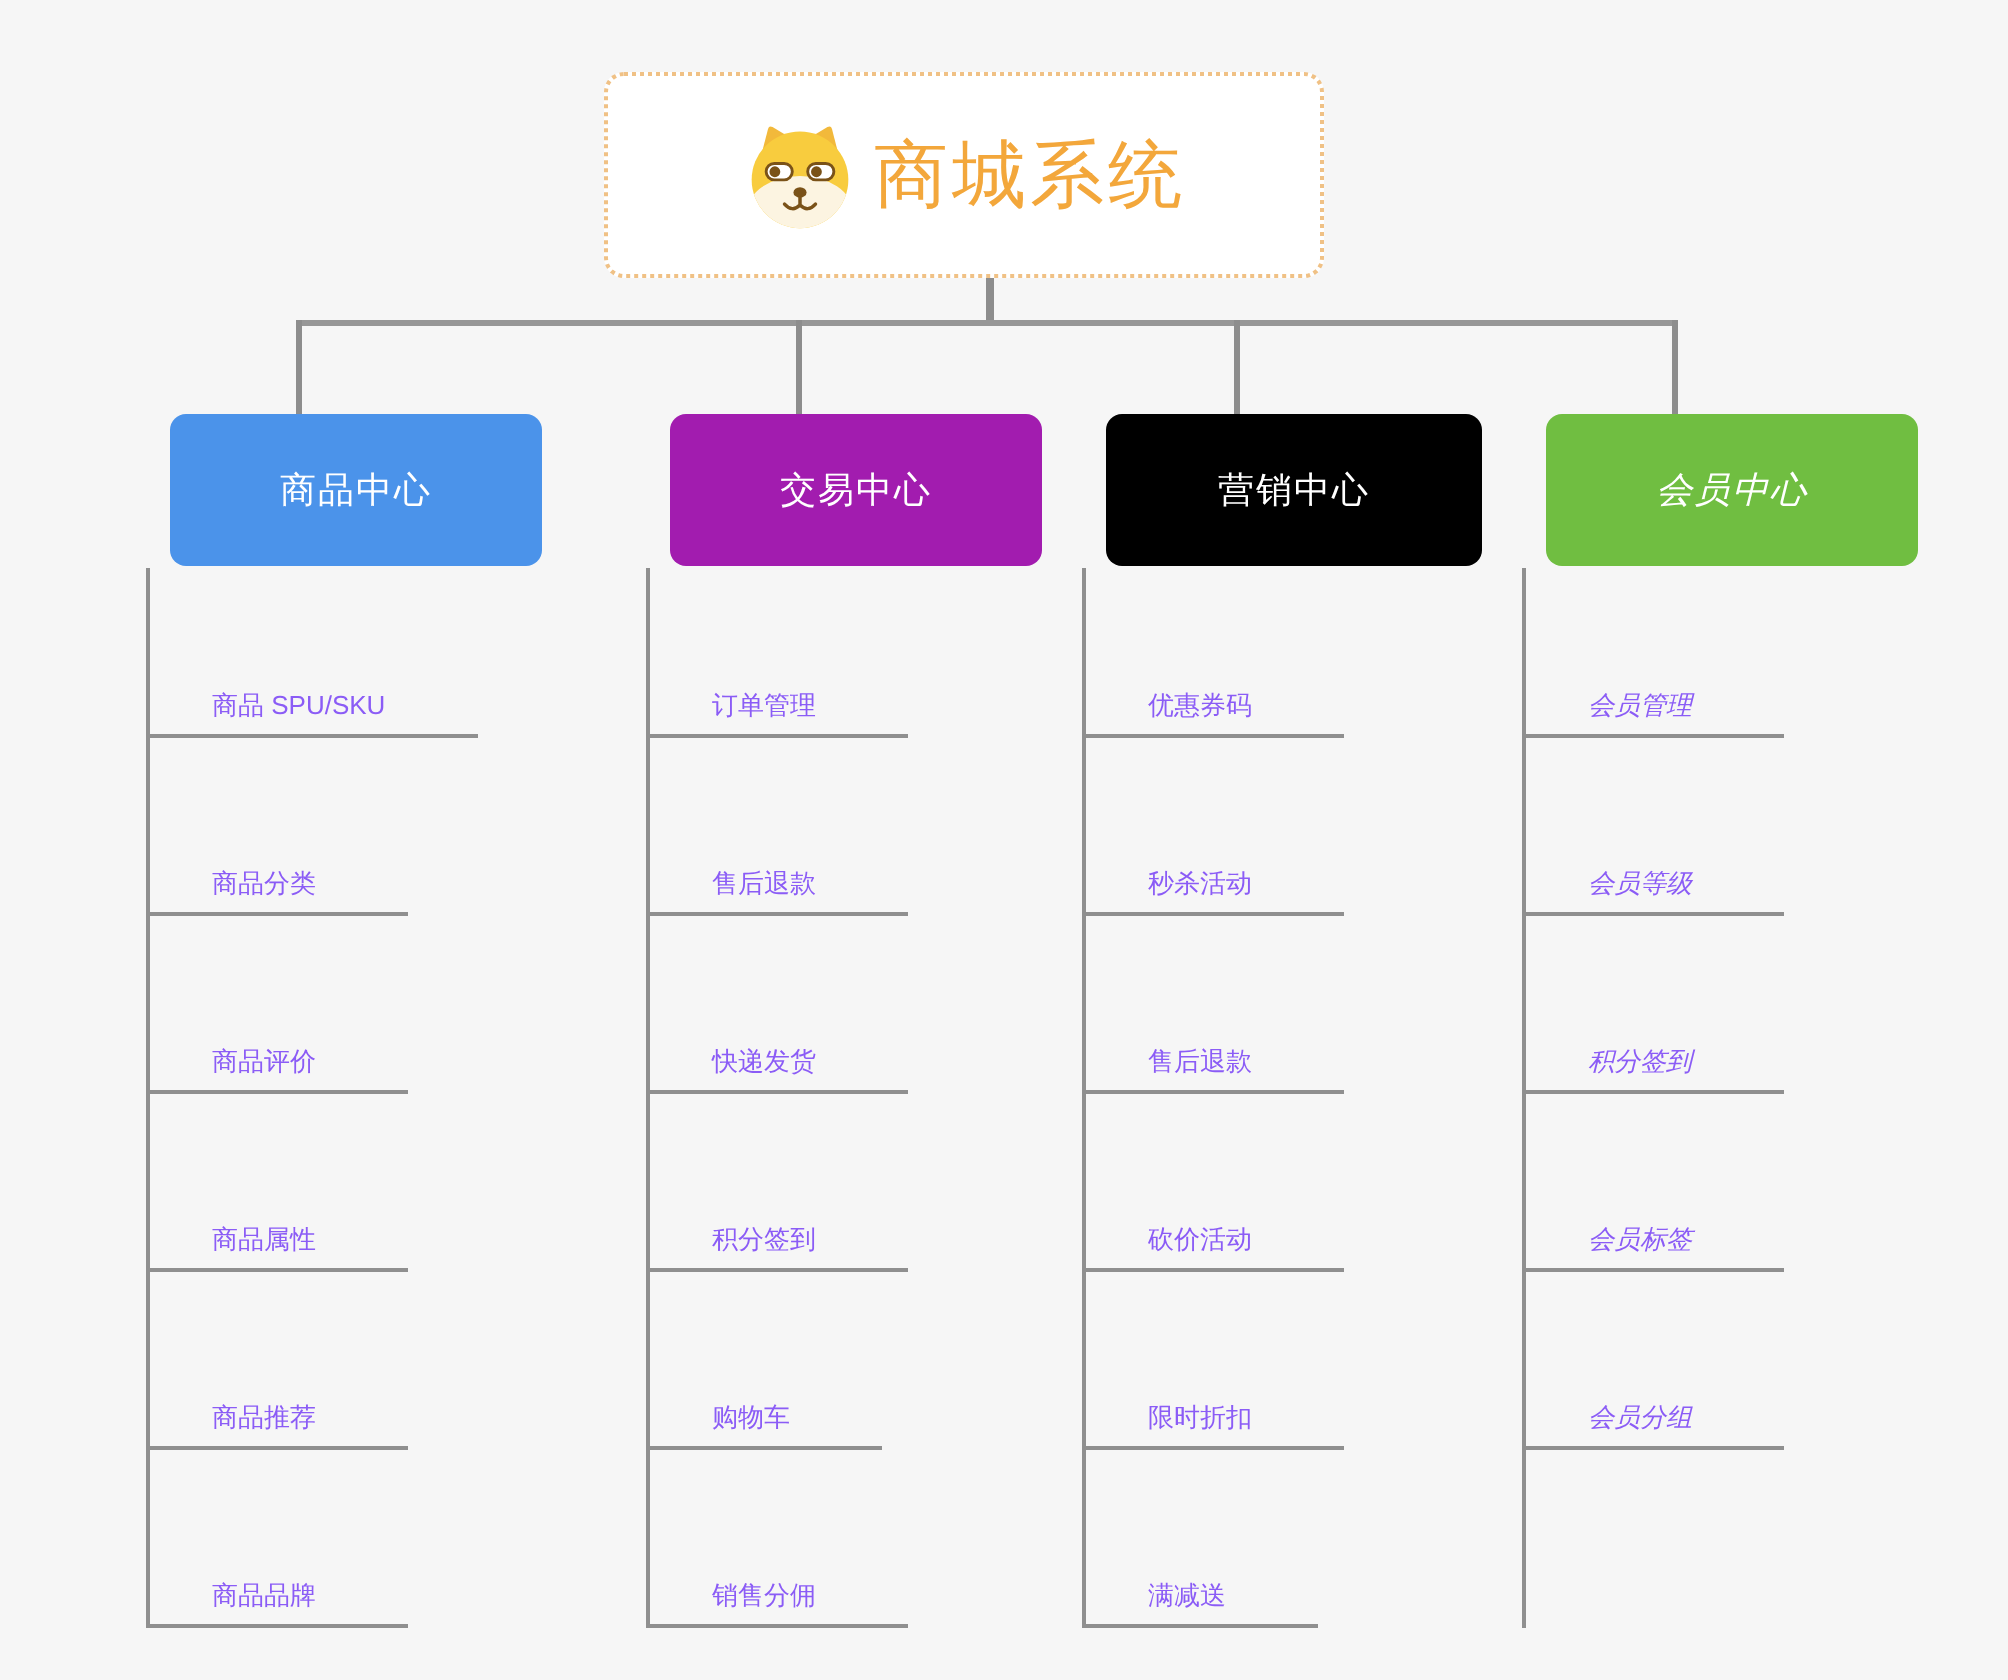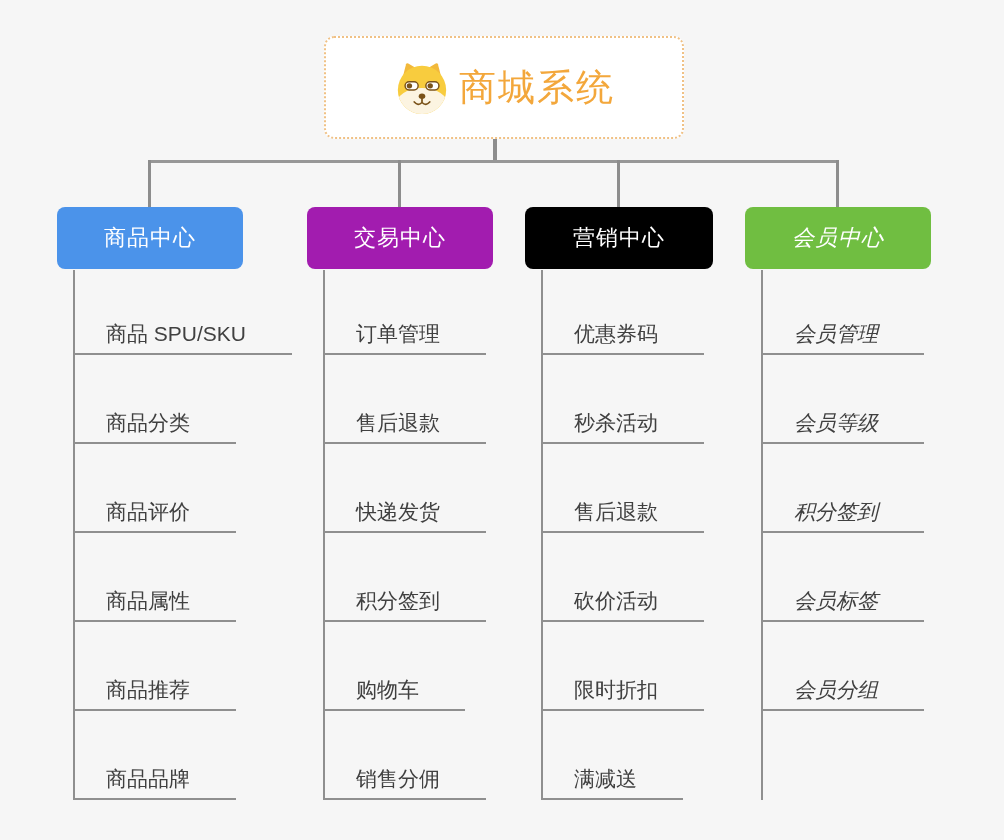--- a/index.html
+++ b/index.html
@@ -8,21 +8,21 @@
     font-family: "Liberation Sans", "DejaVu Sans", sans-serif;
     background: #f6f6f6;
     position: relative;
     overflow: hidden;
   }
   #canvas { position: absolute; inset: 0; width: 1004px; height: 840px; }
 
   
   .root-node {
     position: absolute;
-    left: 324px; top: 36px;
+    left: 302px; top: 36px;
     width: 360px; height: 103px;
     background: #ffffff;
     border: 2px dotted #f0c185;
     border-radius: 10px;
     display: flex; align-items: center; justify-content: center;
     gap: 8px;
   }
   .root-title {
     font-size: 37px;
     font-weight: 500;
@@ -44,45 +44,46 @@
   .conn-b3 { left: 836px; }
 
   
   .branch { position: absolute; top: 207px; width: 200px; }
   .branch.b0 { left: 57px;  }
   .branch.b1 { left: 307px; }
   .branch.b2 { left: 525px; }
   .branch.b3 { left: 745px; font-style: italic; }
 
   .branch-head {
-    width: 186px; height: 62px;
+    width: 186px; height: 76px;
     border-radius: 8px;
     display: flex; align-items: center; justify-content: center;
     color: #ffffff;
-    font-size: 22px;
+    font-size: 18px;
     letter-spacing: 1px;
     white-space: nowrap;
     cursor: default;
+    margin-left: 28px;
   }
   .branch.b2 .branch-head { width: 188px; }
 
   .children {
     margin-left: 16px;
     margin-top: 1px;
     height: 530px;
     border-left: 2px solid #8f8f8f;
   }
   .child {
     width: max-content;
     height: 89px;
     display: flex; align-items: flex-end;
     padding: 0 46px 5px 31px;
     border-bottom: 2px solid #8f8f8f;
-    font-size: 21px;
-    color: #404040;
+    font-size: 13px;
+    color: #8b5cf6;
     white-space: nowrap;
     cursor: default;
   }
   .child:first-child { height: 85px; }
 </style>
 </head>
 <body>
 
 <div id="canvas">
 

